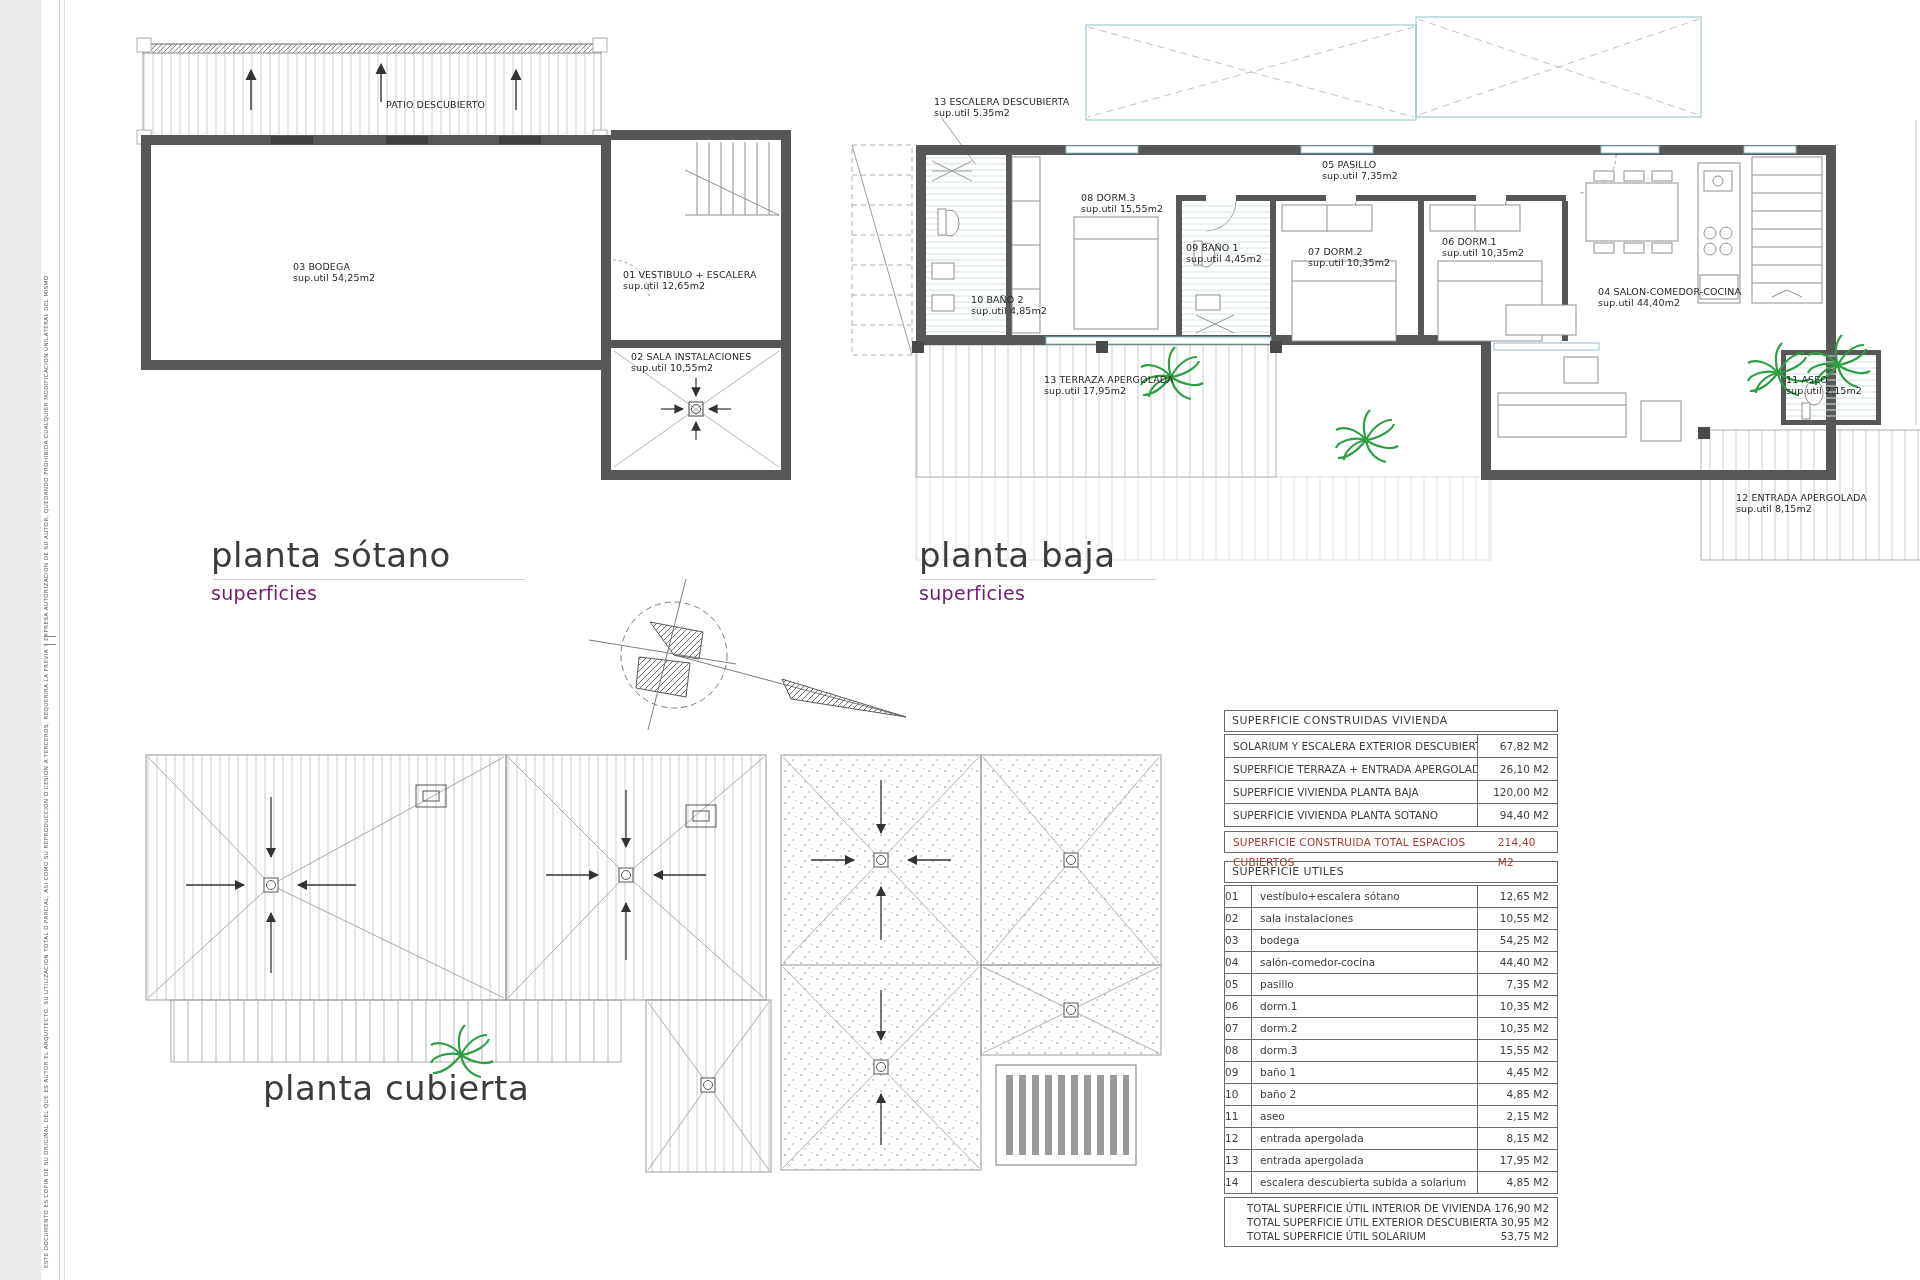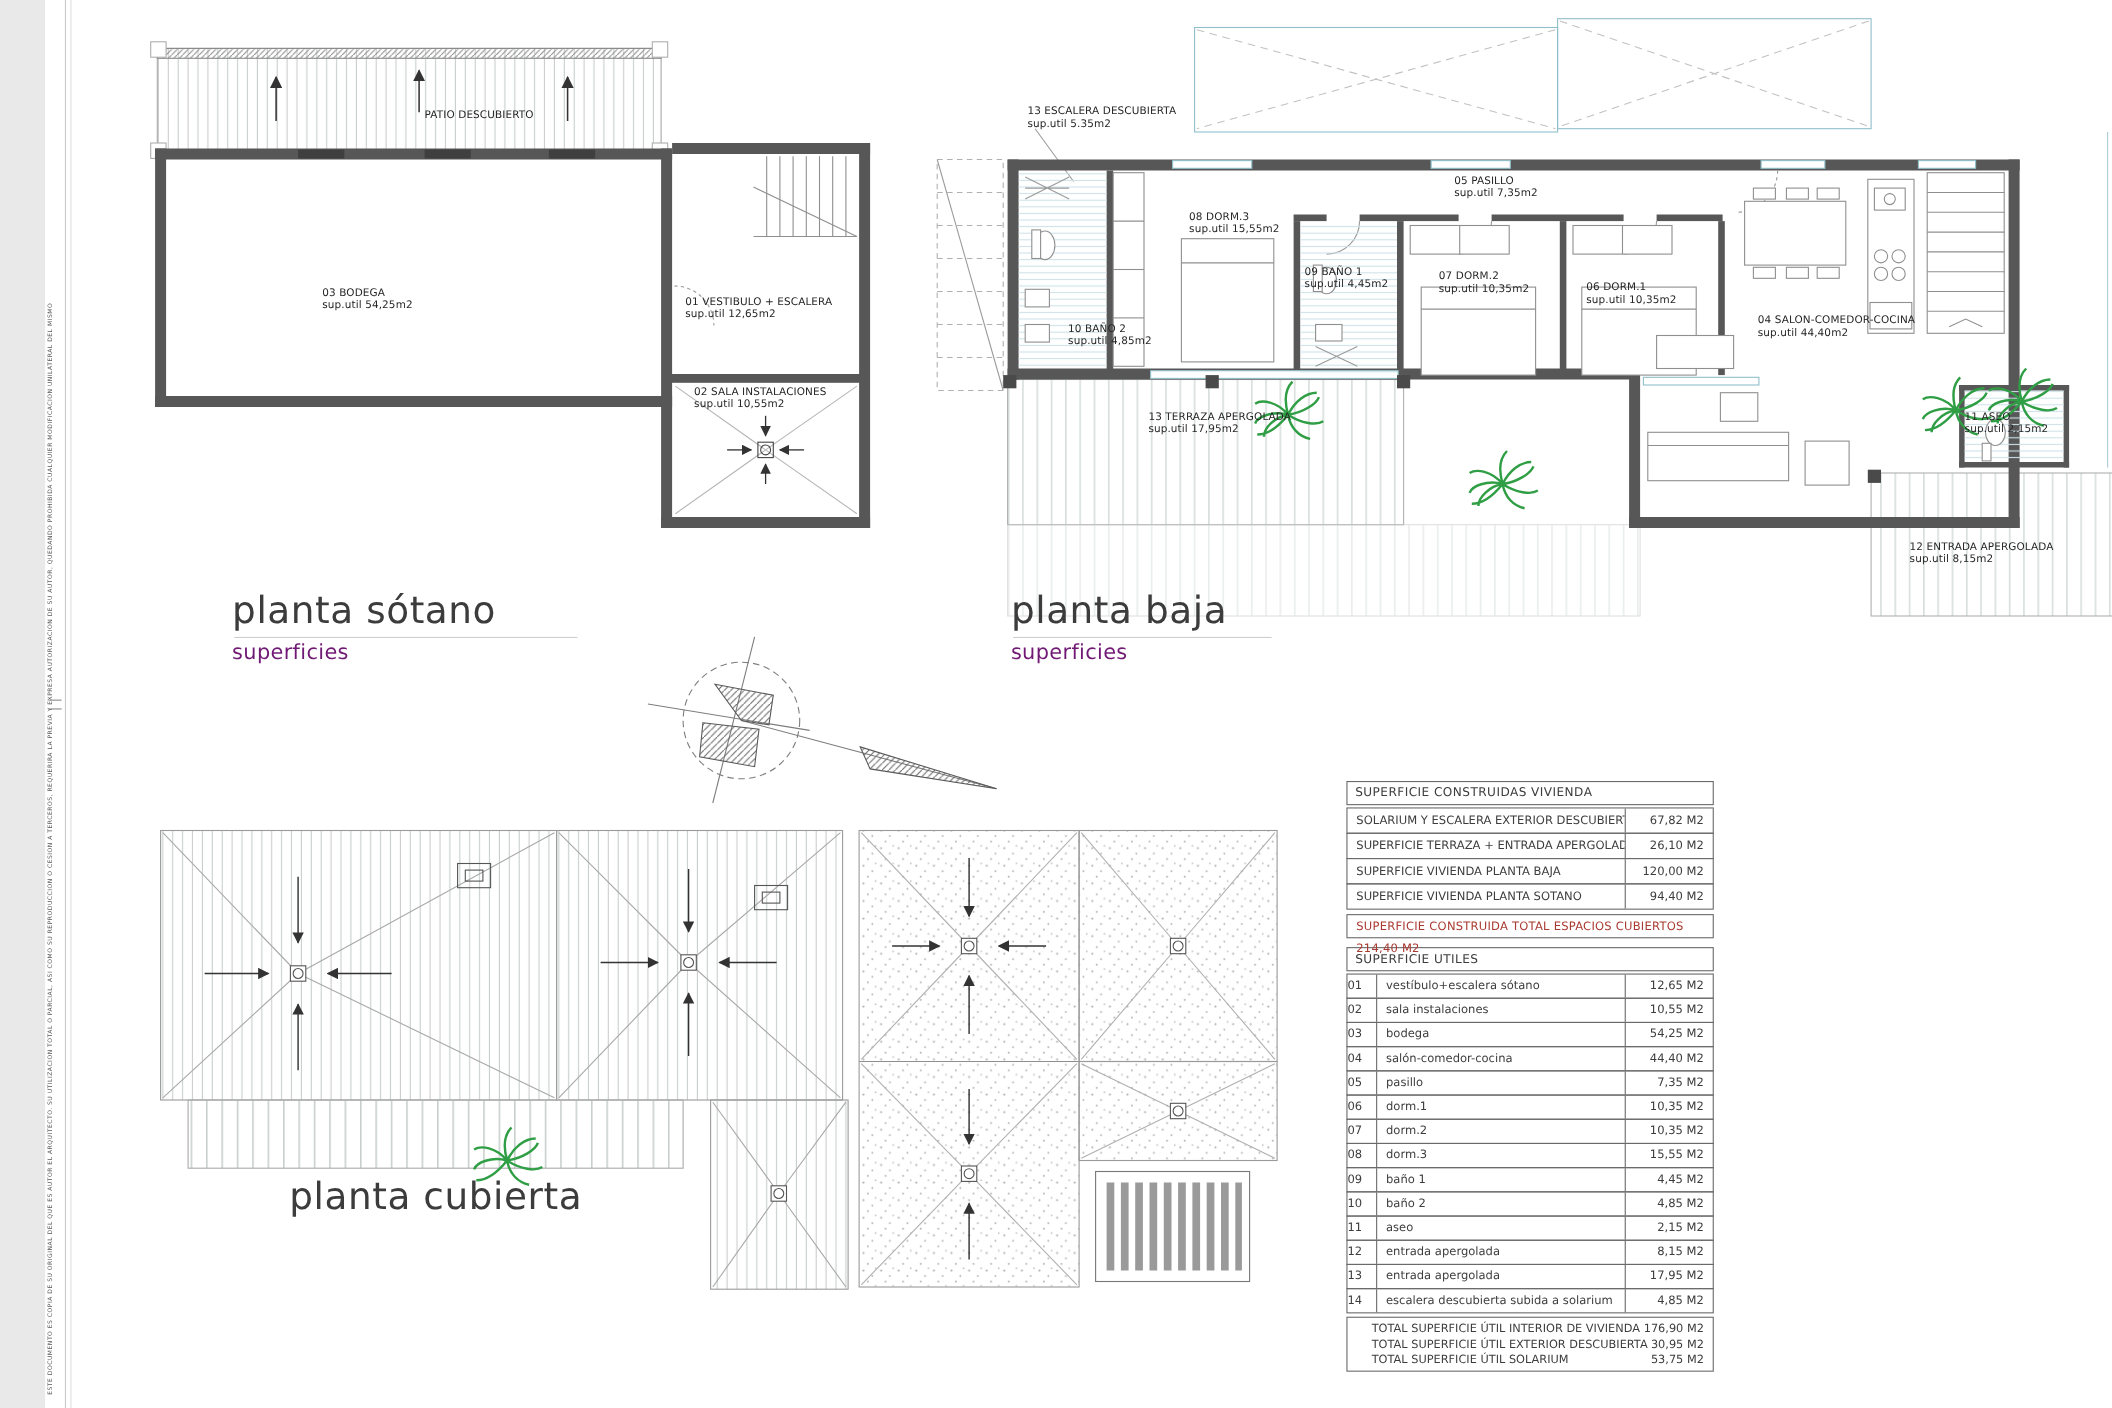--- a/index.html
+++ b/index.html
@@ -29,21 +29,21 @@
   .tbl-h{border:1px solid #6a6a6a;height:20px;line-height:20px;padding-left:7px;letter-spacing:.4px;
          font-size:11px;display:flex;}
   .tbl-h .hlbl{flex:1;}
   .tbl-body{margin-top:3px;}
   .row{display:flex;border:1px solid #6a6a6a;margin-top:-1px;height:21px;line-height:21px;}
   .row .num{width:26px;text-align:left;border-right:1px solid #6a6a6a;}
   .row .lbl{flex:1;padding-left:8px;overflow:hidden;white-space:nowrap;}
   .row .val{width:80px;border-left:1px solid #6a6a6a;text-align:right;padding-right:8px;box-sizing:border-box;}
   .row.tall{height:22px;line-height:22px;}
   .total-red{display:flex;border:1px solid #6a6a6a;margin-top:4px;height:20px;line-height:20px;
-             color:#a93a31;padding:0 8px;justify-content:space-between;letter-spacing:.2px;flex-direction:column;}
+             color:#a93a31;padding:0 8px;justify-content:space-between;letter-spacing:.2px;}
   .totals{border:1px solid #6a6a6a;margin-top:3px;padding:3px 8px 3px 22px;}
   .totals .trow{display:flex;justify-content:space-between;line-height:14px;font-size:10.3px;}
 </style>
 </head>
 <body>
 
 <div id="page">
 
   <div class="edge-line" style="left:18px"></div>
   <div class="edge-line" style="left:23px;background:#e0e0e0"></div>
@@ -329,21 +329,21 @@
         <div class="l2">sup.util 7,35m2</div>
     </div>
     <div class="rlabel" style="left:340px;top:238px">
       <div>09 BAÑO 1</div>
         <div class="l2">sup.util 4,45m2</div>
     </div>
     <div class="rlabel" style="left:462px;top:242px">
       <div>07 DORM.2</div>
         <div class="l2">sup.util 10,35m2</div>
     </div>
-    <div class="rlabel" style="left:596px;top:252px">
+    <div class="rlabel" style="left:596px;top:232px">
       <div>06 DORM.1</div>
         <div class="l2">sup.util 10,35m2</div>
     </div>
     <div class="rlabel" style="left:125px;top:290px">
       <div>10 BAÑO 2</div>
         <div class="l2">sup.util 4,85m2</div>
     </div>
     <div class="rlabel" style="left:752px;top:282px">
       <div>04 SALON-COMEDOR-COCINA</div>
         <div class="l2">sup.util 44,40m2</div>

